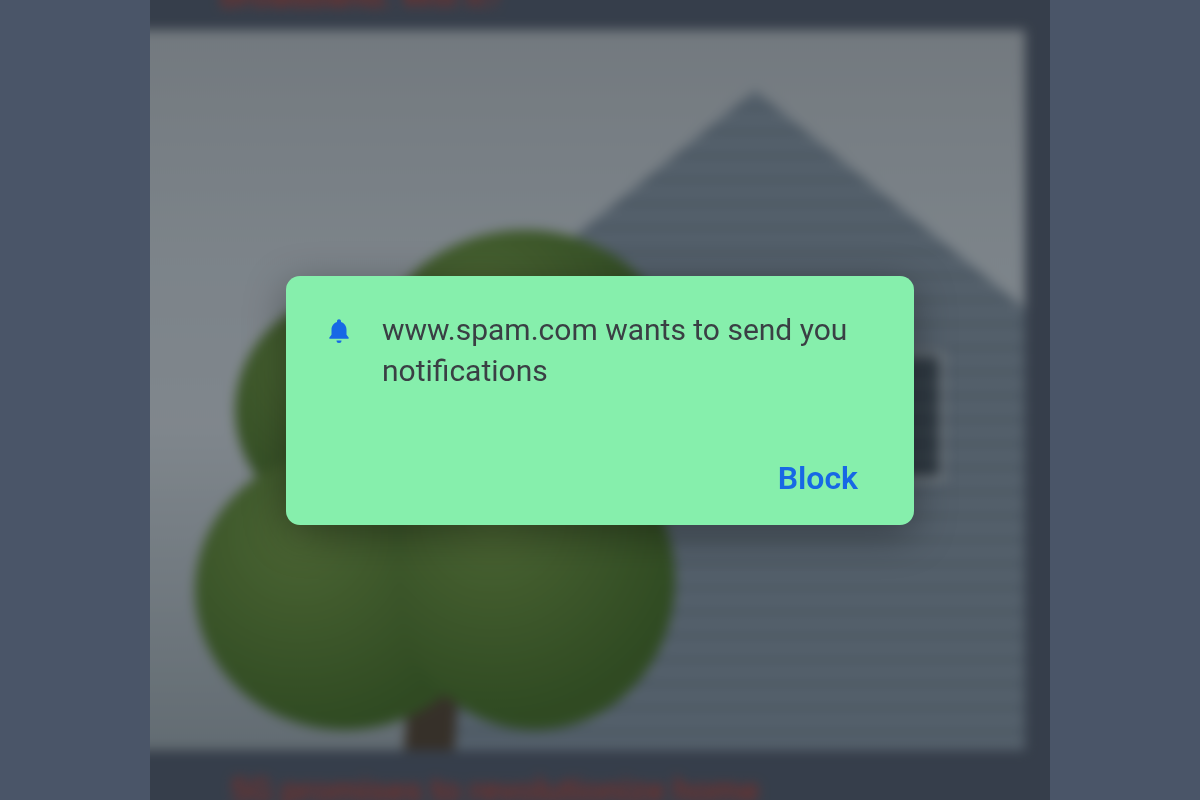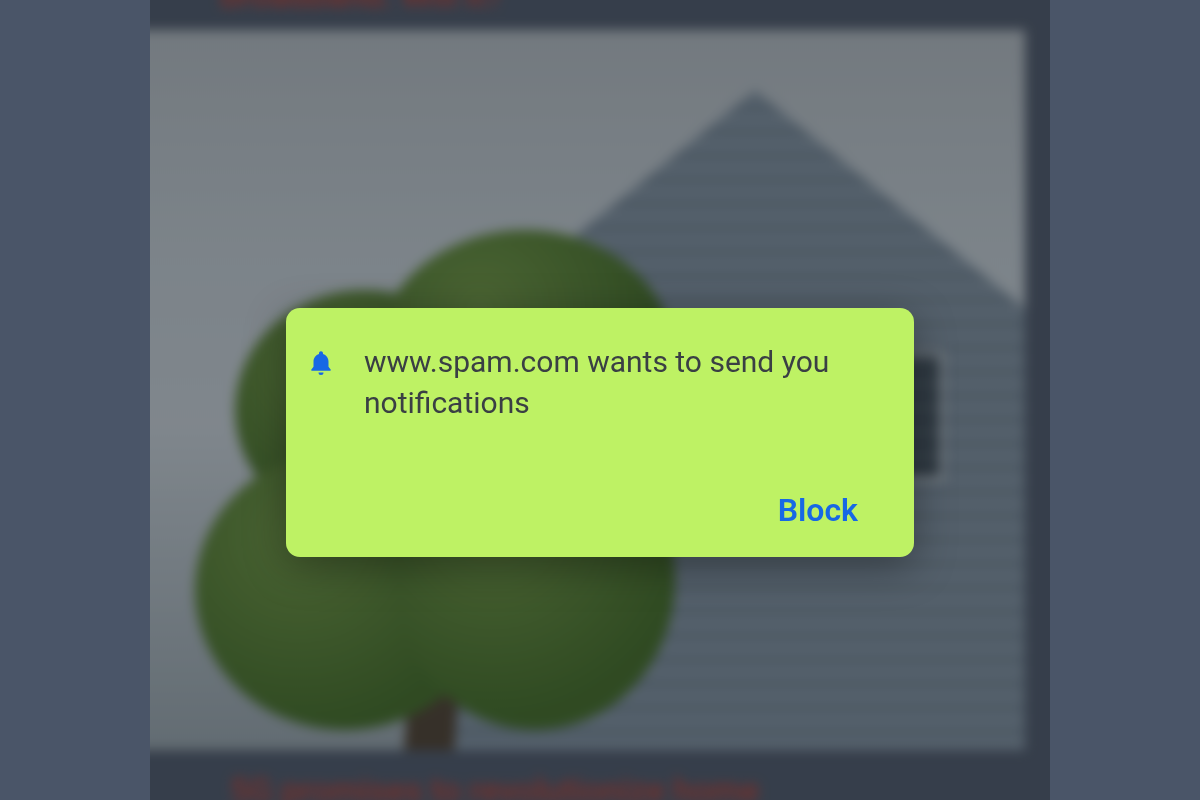--- a/index.html
+++ b/index.html
@@ -134,26 +134,25 @@
     inset:0;
     background:rgba(30,35,40,0.45);
   }
 
   
   .dialog{
     position:absolute;
     left:286px;
     top:276px;
     width:628px;
-    background:#bef264;
+    background:#86efac;
     border-radius:14px;
     box-shadow:0 10px 40px rgba(0,0,0,0.35);
-    padding:34px 38px 24px 20px;
+    padding:34px 38px 24px 38px;
     box-sizing:border-box;
-    margin-top:32px;
   }
 
   .dialog-body{
     display:flex;
     align-items:flex-start;
   }
 
   .bell{
     width:30px;
     height:30px;

